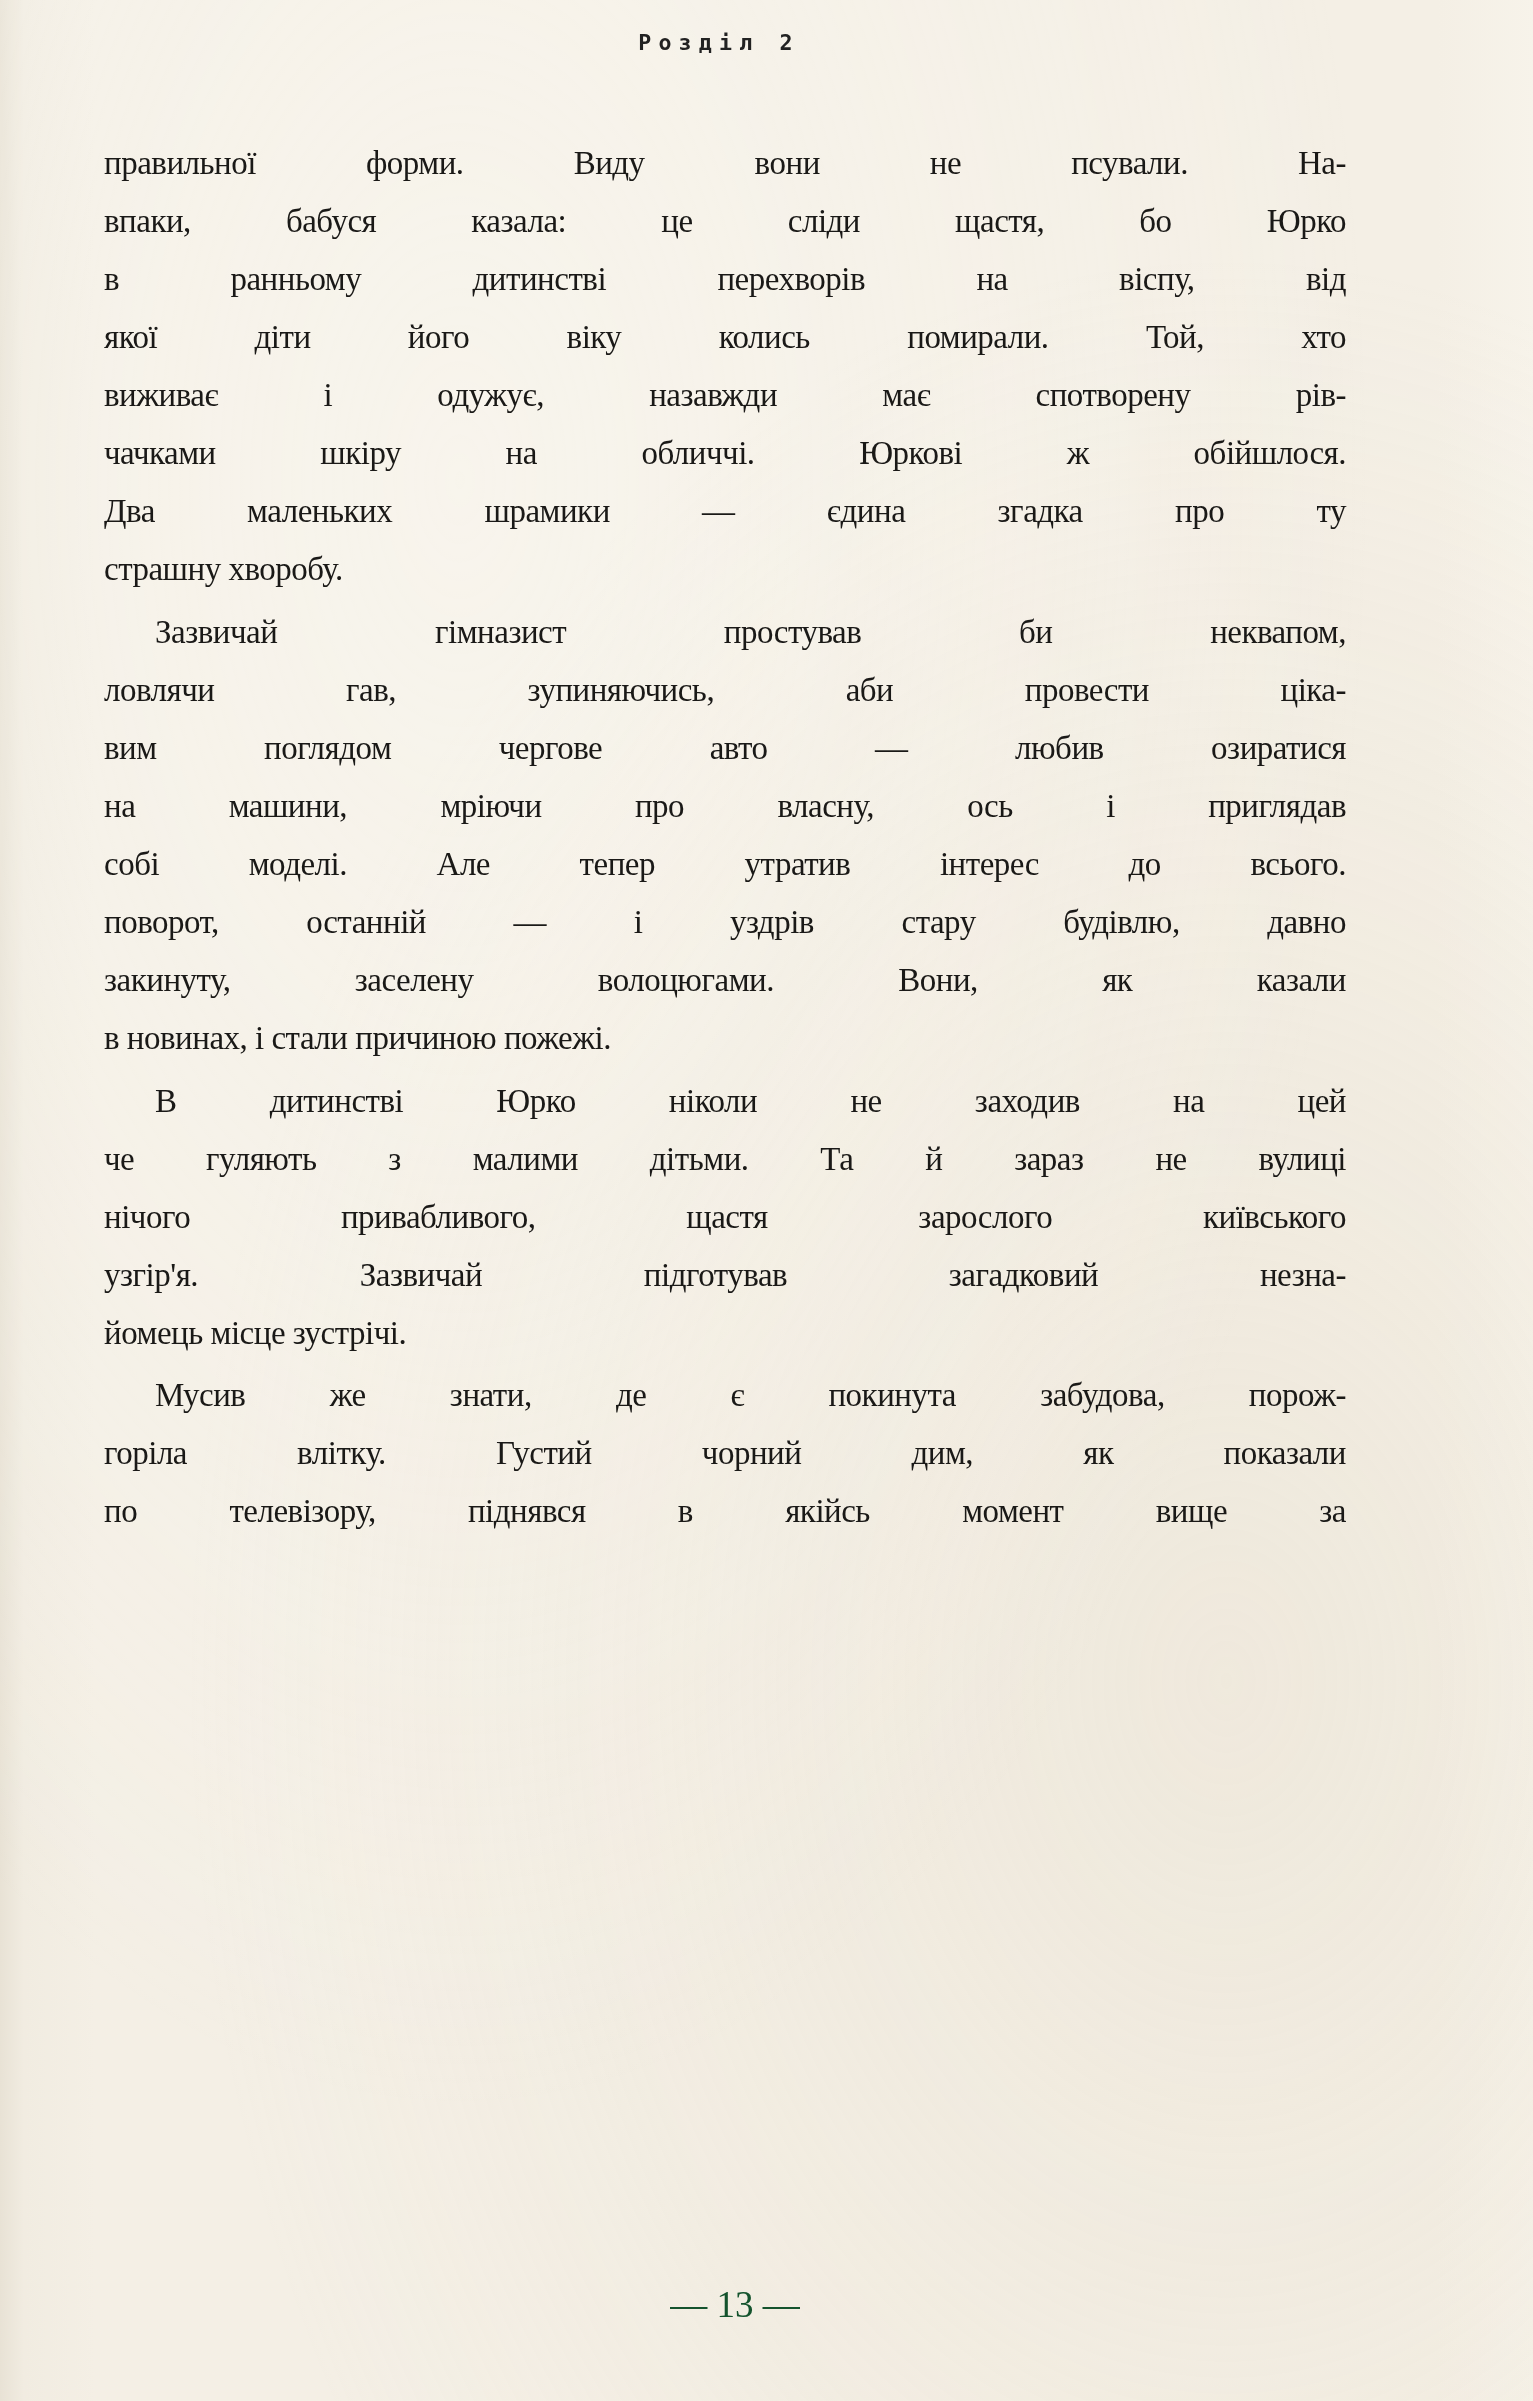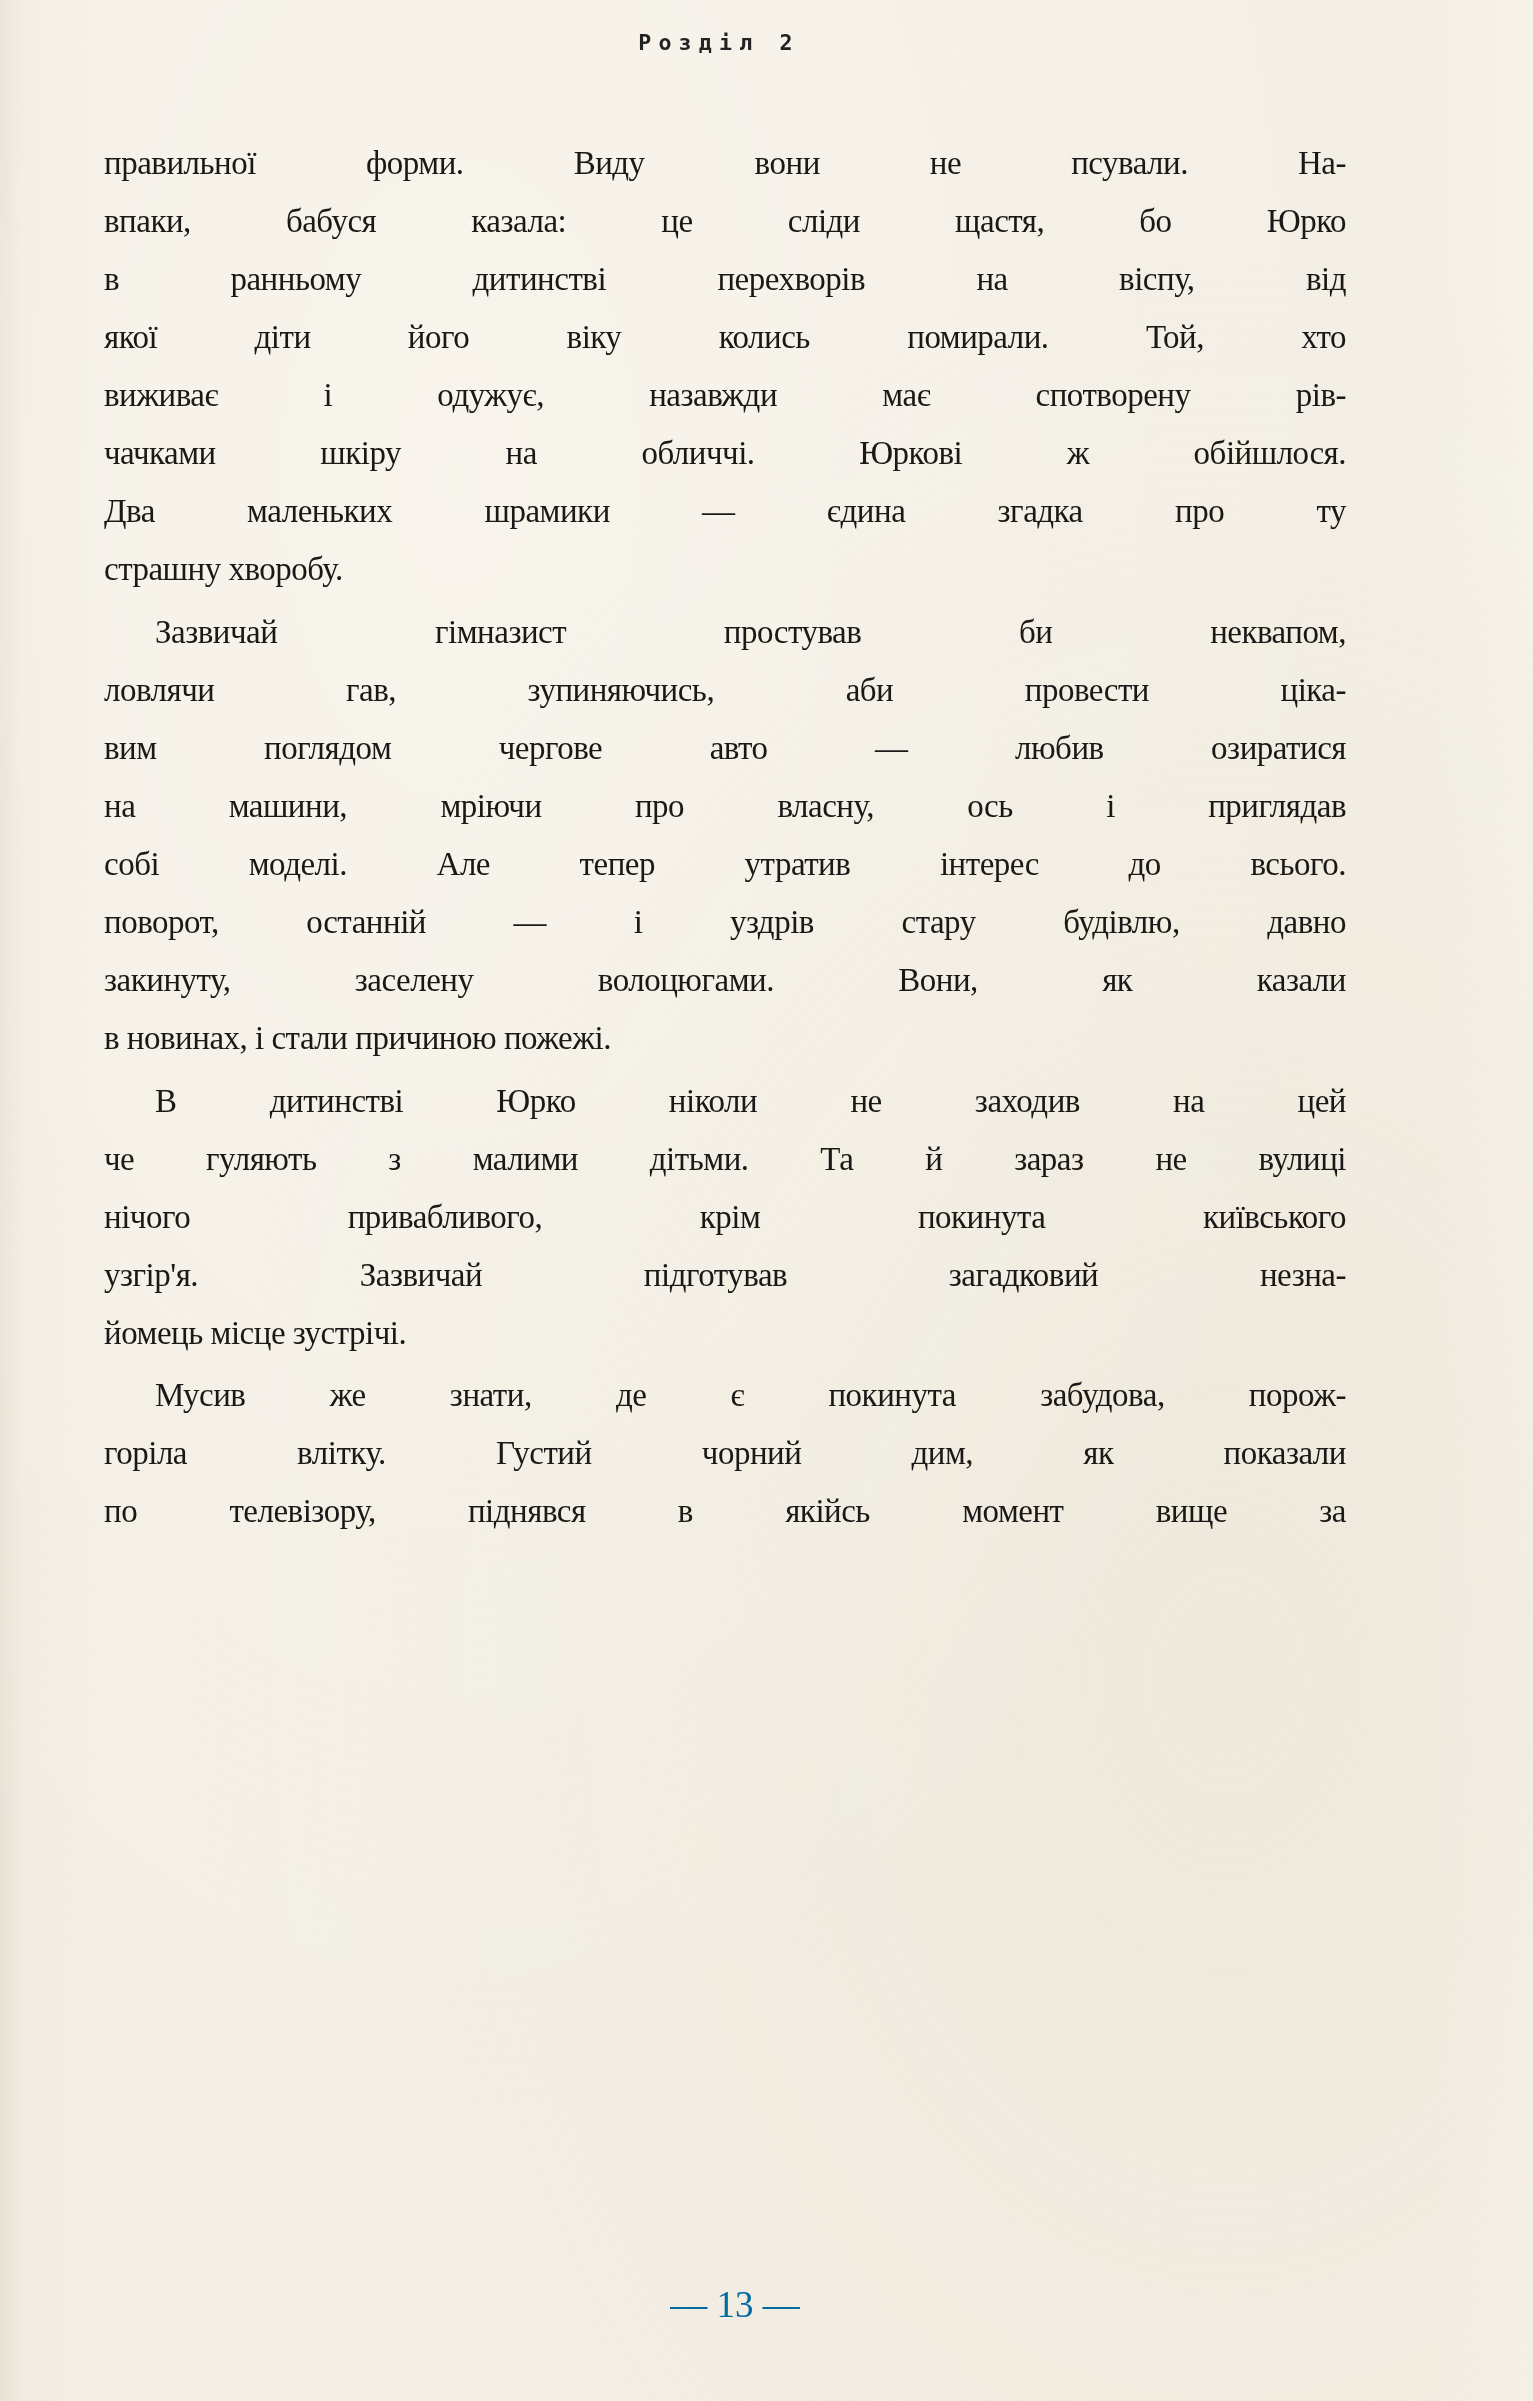--- a/index.html
+++ b/index.html
@@ -67,21 +67,21 @@
       padding-left: 51px;
     }
     .folio {
       position: absolute;
       top: 2283px;
       left: 0;
       width: 1534px;
       text-align: center;
       font-family: "Liberation Serif", "DejaVu Serif", serif;
       font-size: 37px;
-      color: #0369a1;
+      color: #14532d;
     }
     .folio .inner {
       display: inline-block;
       margin-left: -64px;
     }
   </style>
 </head>
 <body>
 
 <div class="page">
@@ -110,21 +110,21 @@
       <span class="line">на машини, мріючи про власну, ось і приглядав</span>
       <span class="line">собі моделі. Але тепер утратив інтерес до всього.</span>
       <span class="line">поворот, останній — і уздрів стару будівлю, давно</span>
       <span class="line">закинуту, заселену волоцюгами. Вони, як казали</span>
       <span class="line last">в новинах, і стали причиною пожежі.</span>
     </div>
 
     <div class="paragraph" style="margin-top:4.8px;">
       <span class="line indent">В дитинстві Юрко ніколи не заходив на цей</span>
       <span class="line">че гуляють з малими дітьми. Та й зараз не вулиці</span>
-      <span class="line">нічого привабливого, крім покинута київського</span>
+      <span class="line">нічого привабливого, щастя зарослого київського</span>
       <span class="line">узгір'я. Зазвичай підготував загадковий незна-</span>
       <span class="line last">йомець місце зустрічі.</span>
     </div>
 
     <div class="paragraph" style="margin-top:4.8px;">
       <span class="line indent">Мусив же знати, де є покинута забудова, порож-</span>
       <span class="line">горіла влітку. Густий чорний дим, як показали</span>
       <span class="line">по телевізору, піднявся в якійсь момент вище за</span>
     </div>
 

